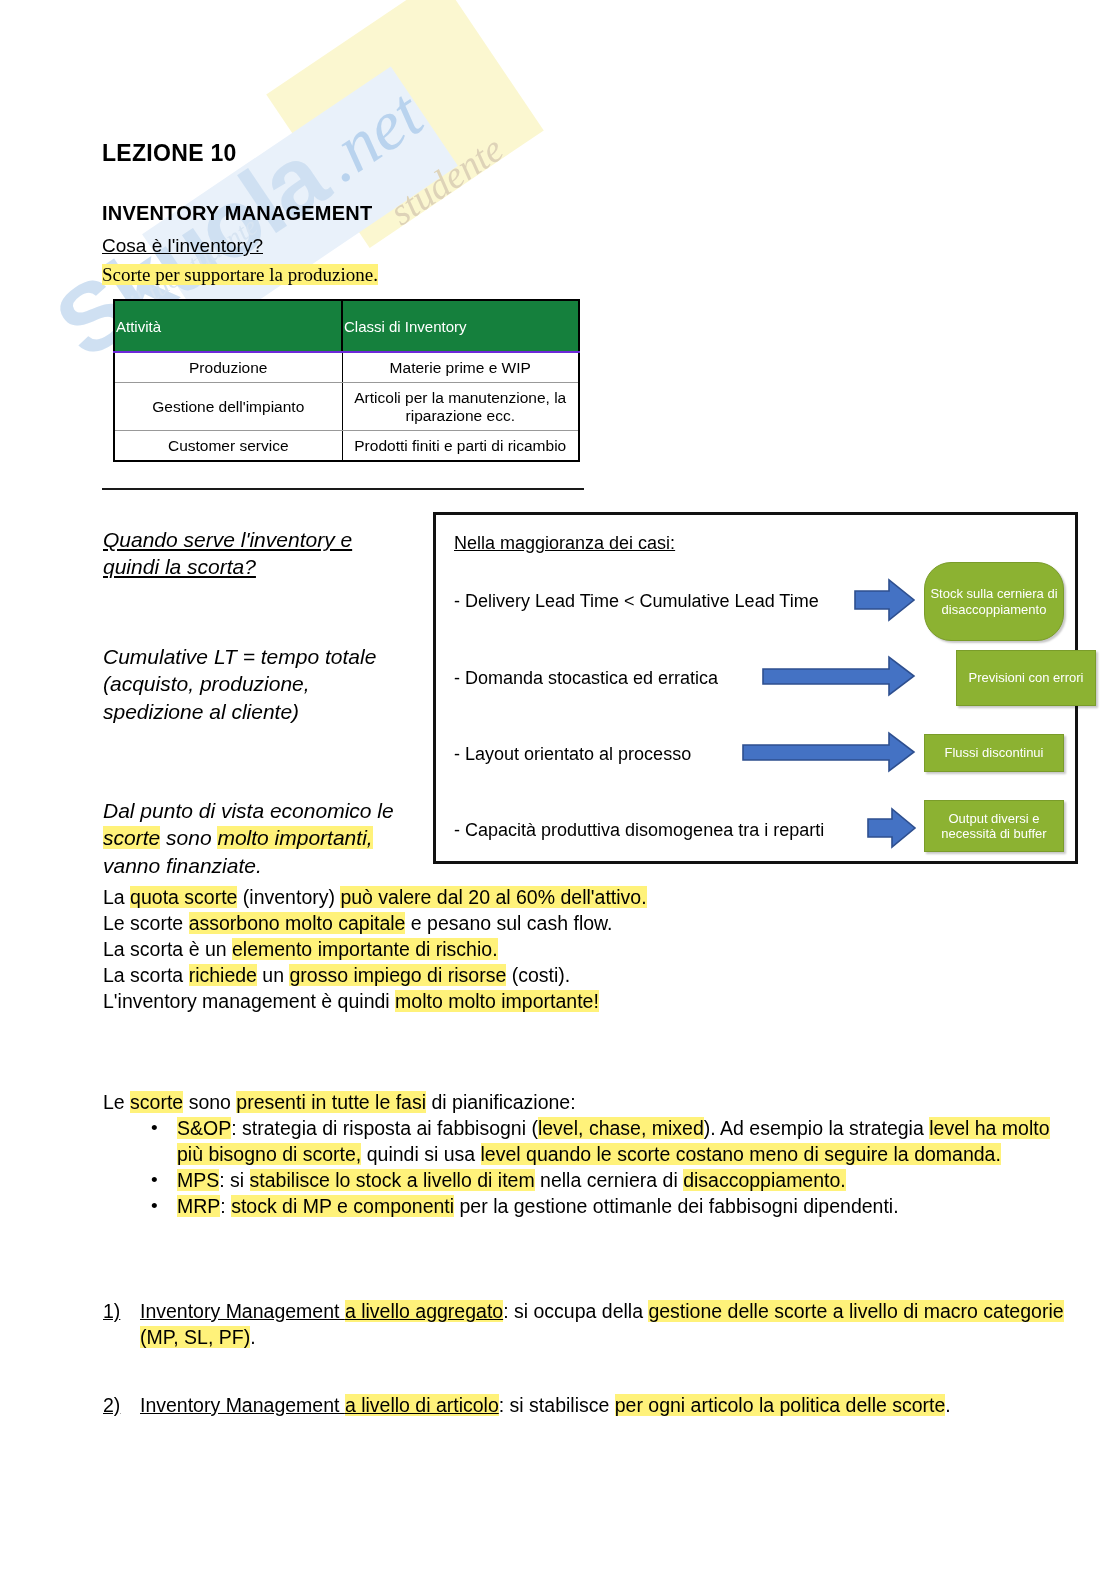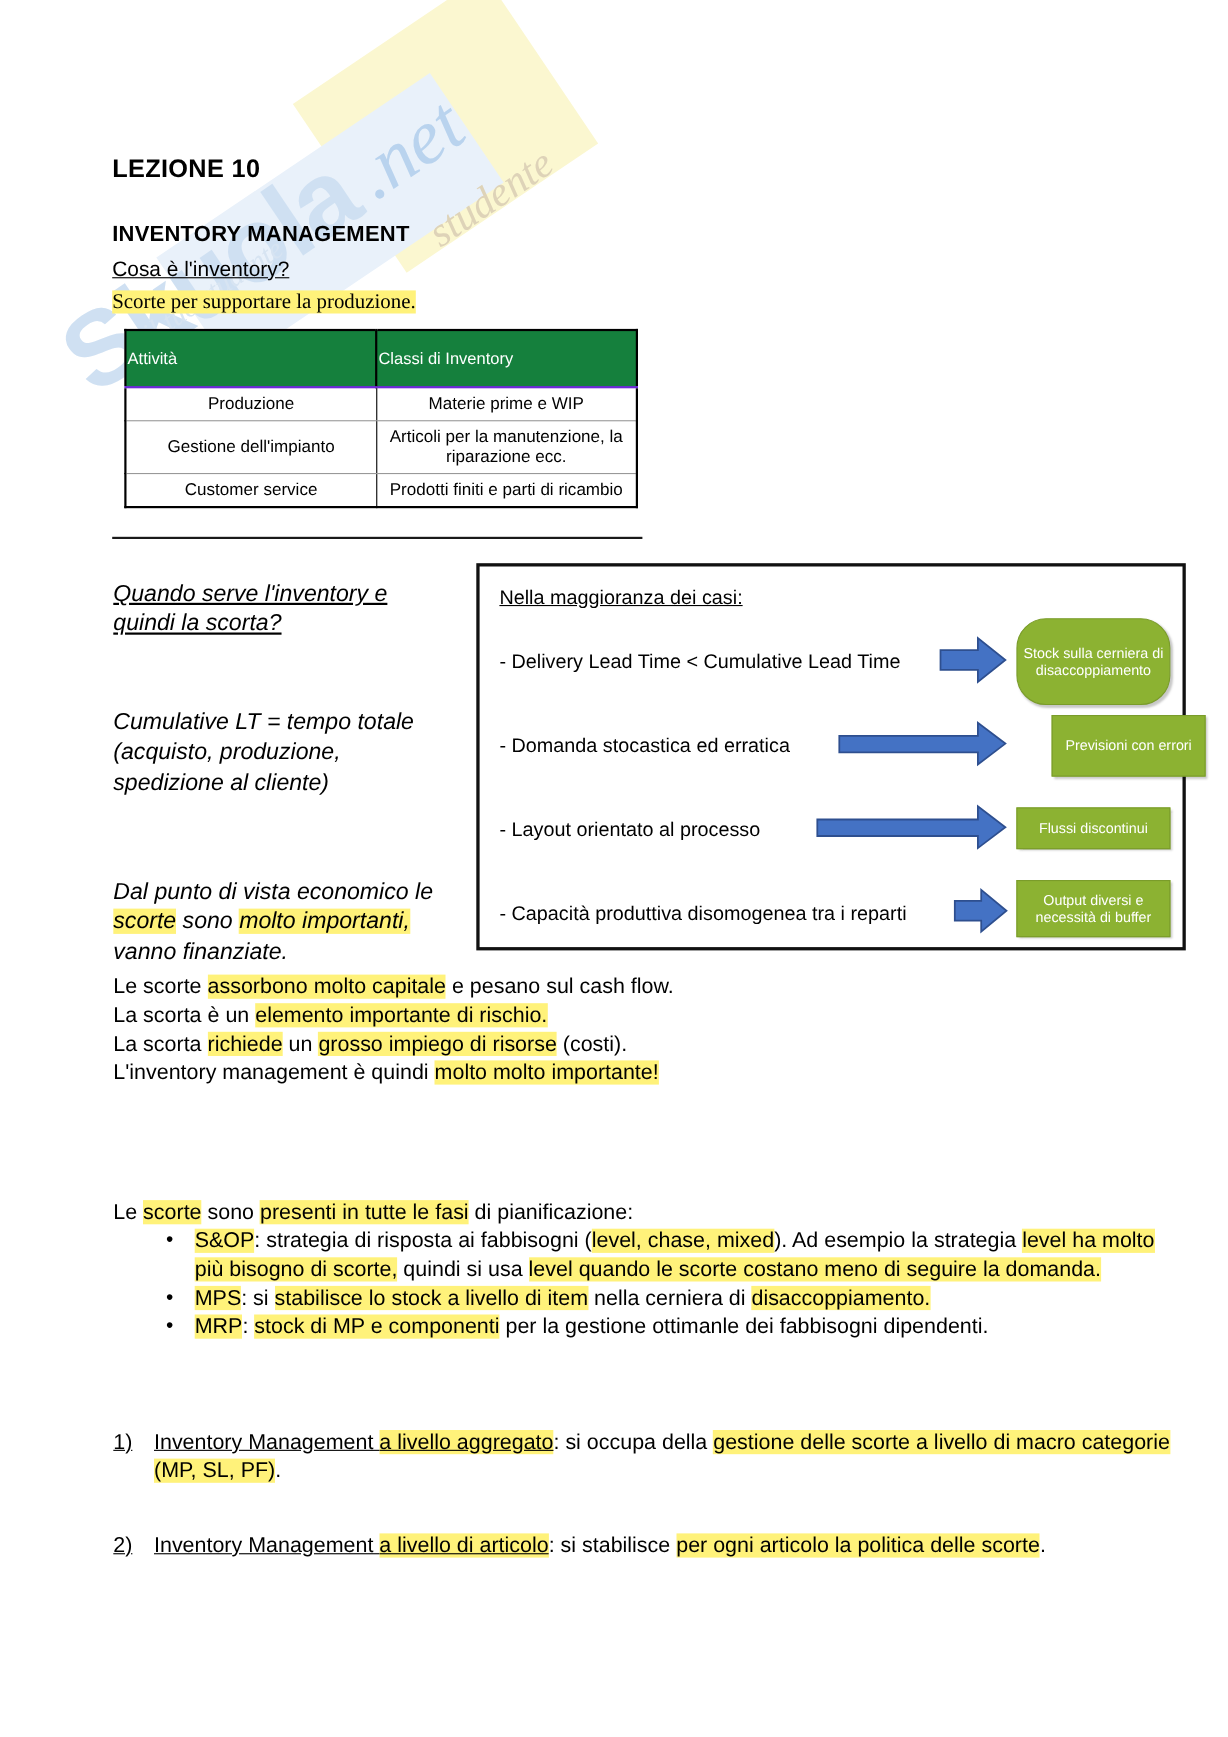--- a/index.html
+++ b/index.html
@@ -358,20 +358,23 @@
 
       <div class="dg-item" style="top:305px;">- Capacità produttiva disomogenea tra i reparti</div>
       <svg class="arrow" style="left:430px; top:291px;" width="52" height="44" viewBox="0 0 52 44">
         <polygon points="2,13 26,13 26,3 49,22 26,41 26,31 2,31" fill="#4472C4" stroke="#2e4f8f" stroke-width="1.6"></polygon>
       </svg>
       <div class="gbox" style="left:488px; top:285px; width:140px; height:52px;">Output diversi e necessità di buffer</div>
     </div>
 
     <div class="para" id="p-quota">
       <div>
+        <span>La </span><span class="hl">quota scorte</span><span> (inventory) </span><span class="hl">può valere dal 20 al 60% dell'attivo.</span>
+      </div>
+      <div>
         <span>Le scorte </span><span class="hl">assorbono molto capitale</span><span> e pesano sul cash flow.</span>
       </div>
       <div>
         <span>La scorta è un </span><span class="hl">elemento importante di rischio.</span>
       </div>
       <div>
         <span>La scorta </span><span class="hl">richiede</span><span> un </span><span class="hl">grosso impiego di risorse</span><span> (costi).</span>
       </div>
       <div>
         <span>L'inventory management è quindi </span><span class="hl">molto molto importante!</span>

